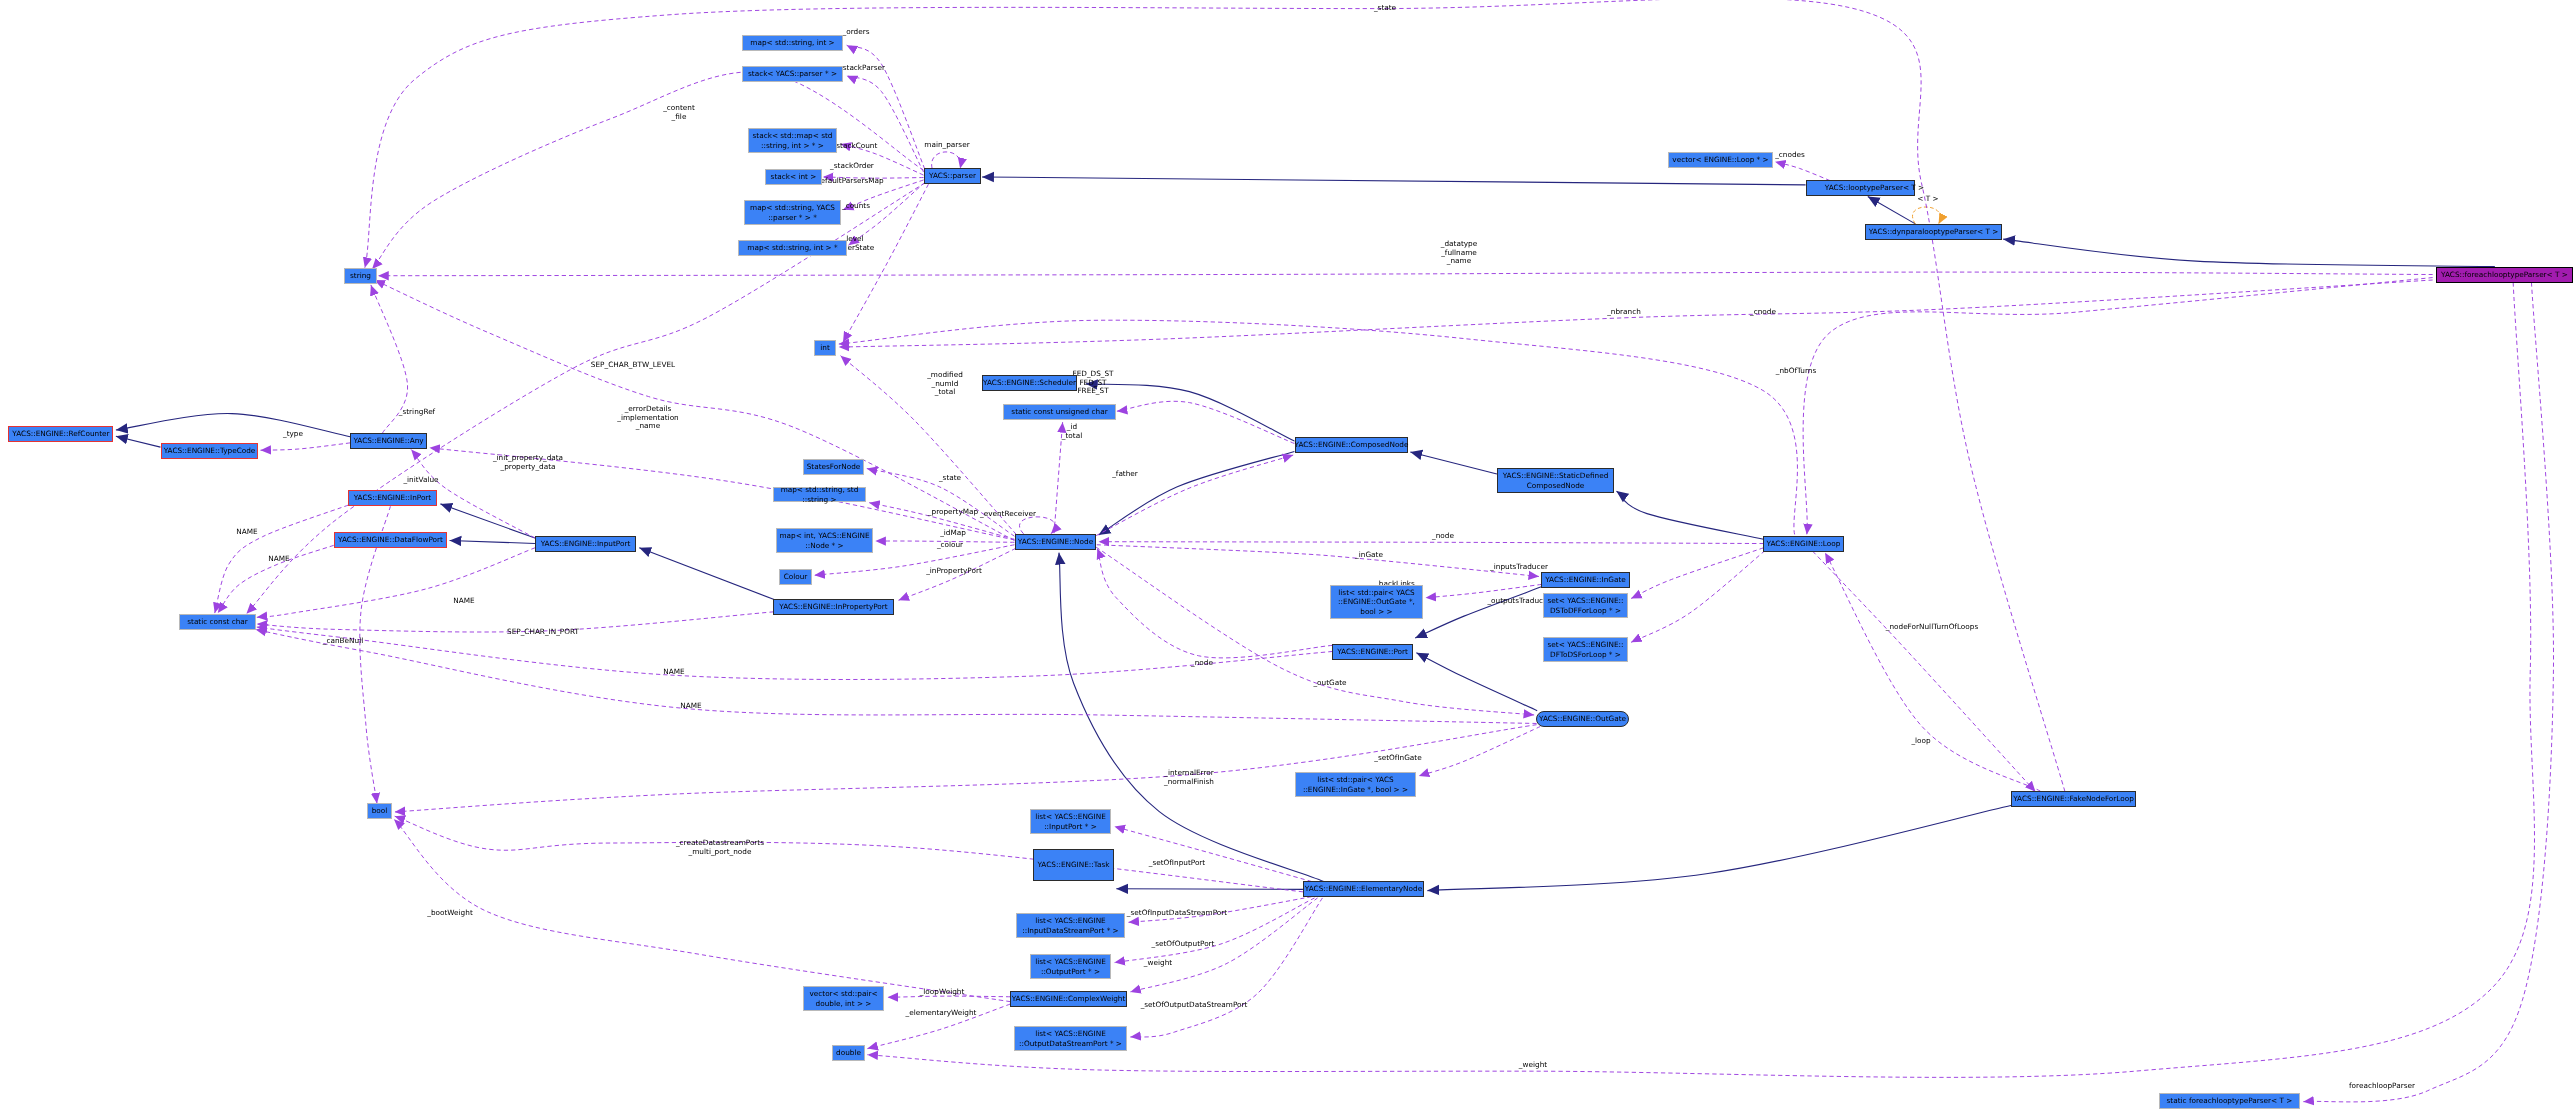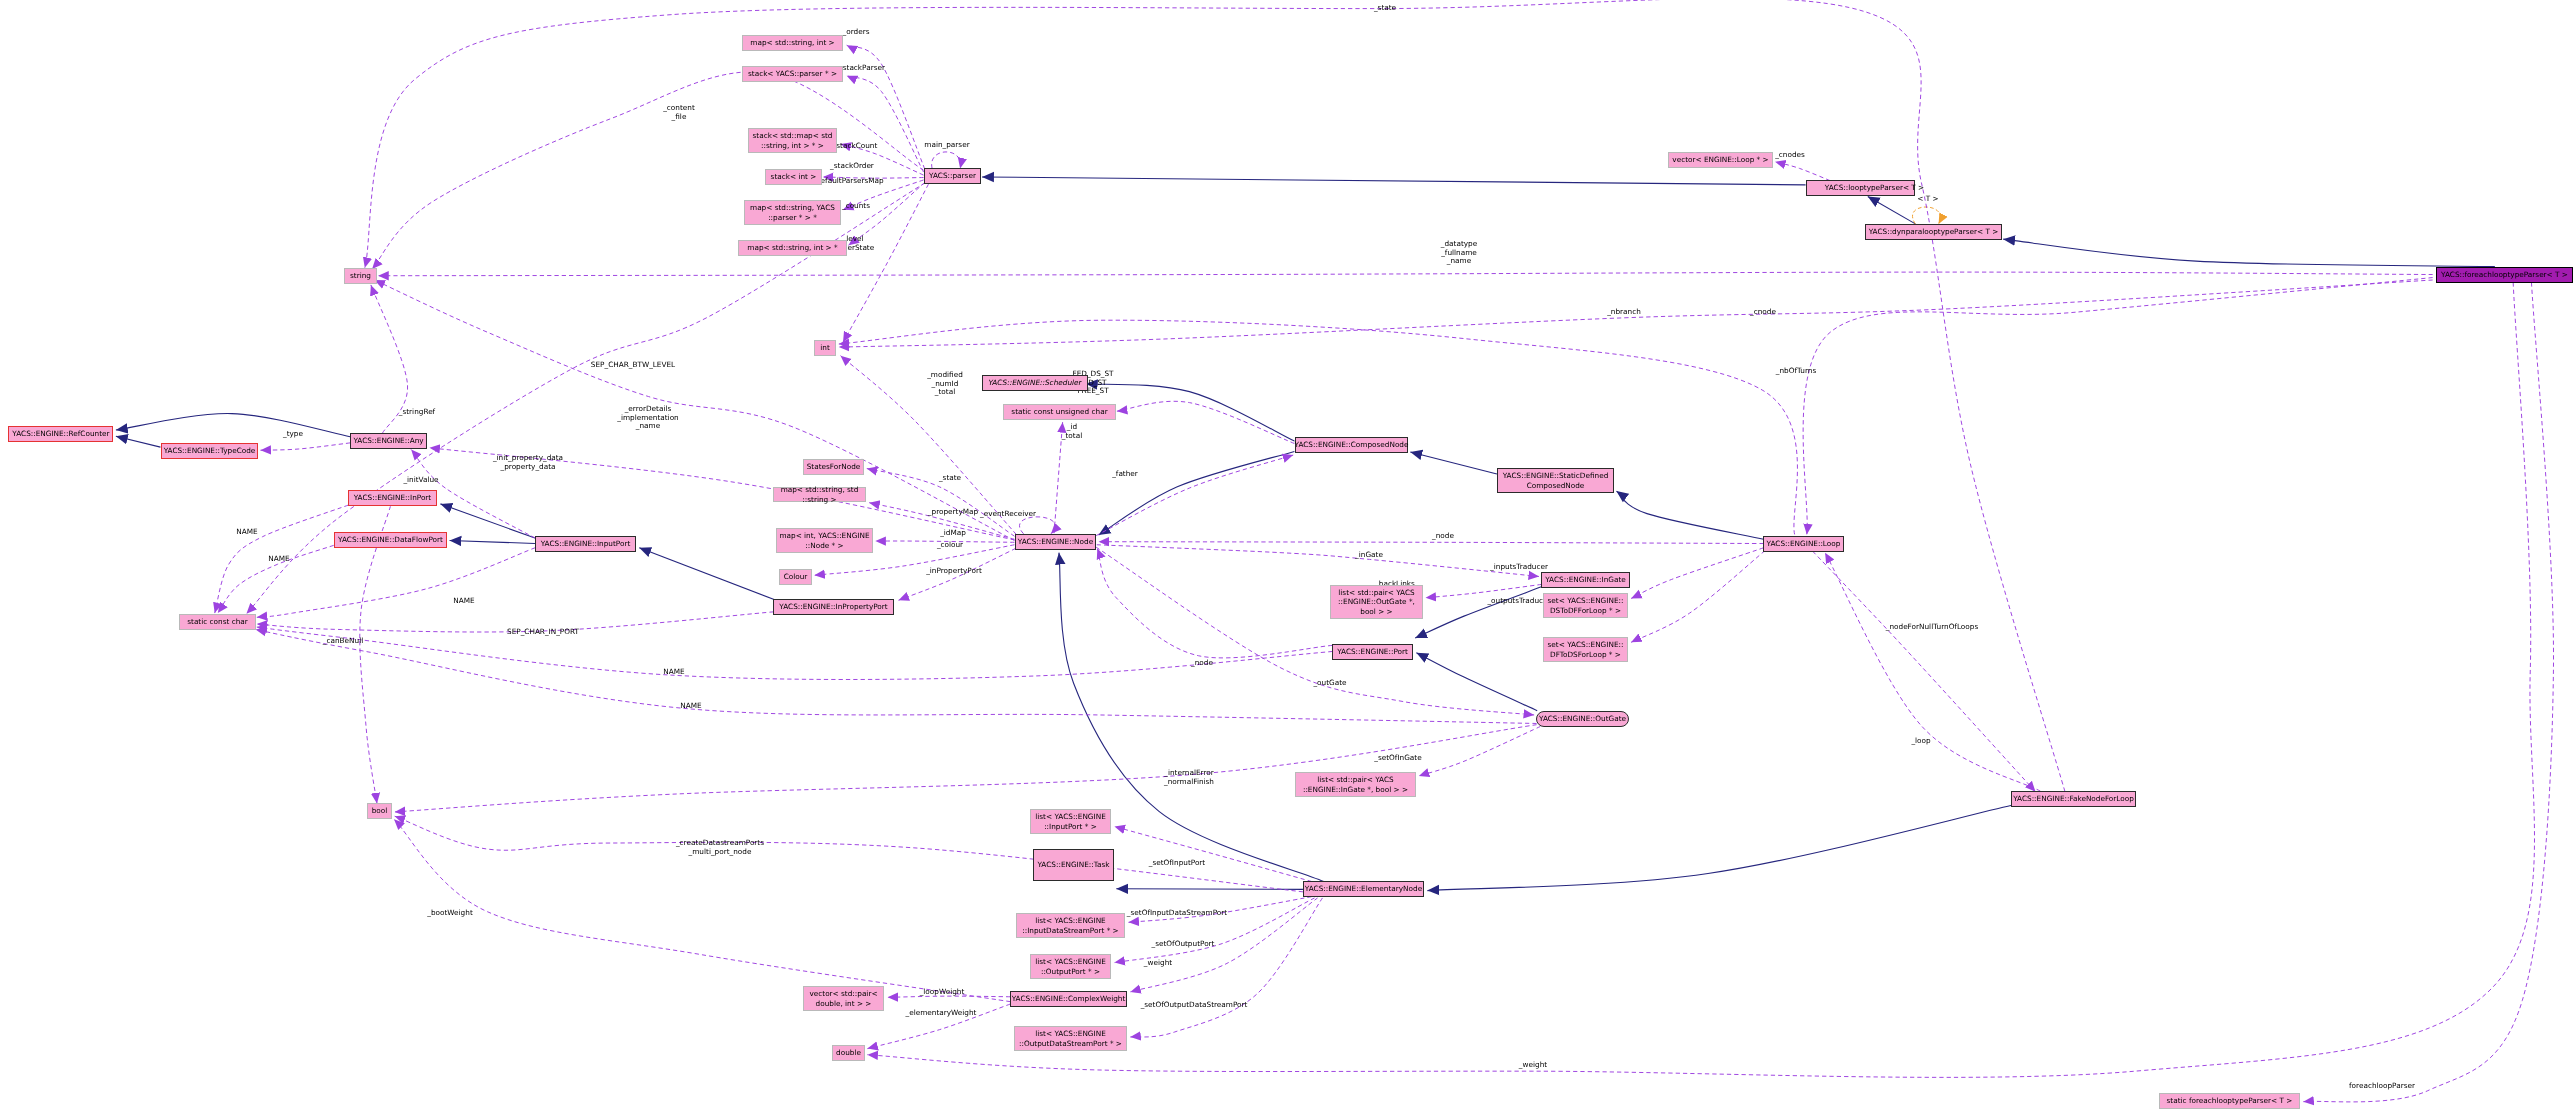--- a/index.html
+++ b/index.html
@@ -1,19 +1,19 @@
 <!DOCTYPE html>
 <html style="font-size:9.8px"><head>
 <meta charset="utf-8">
 <style>
   html,body{margin:0;padding:0;background:#ffffff;}
   #stage{position:relative;width:2576px;height:1120px;background:#ffffff;
          font-family:"DejaVu Sans","Liberation Sans",sans-serif;overflow:hidden;}
   #edges{position:absolute;left:0;top:0;z-index:1;}
-  .node{position:absolute;z-index:3;background:#f9a8d4;color:#000;
+  .node{position:absolute;z-index:3;background:#3b82f6;color:#000;
         display:flex;align-items:center;justify-content:center;text-align:center;
         font-size:7.3px;line-height:9.1px;white-space:pre;box-sizing:border-box;}
   .node.plain{border:0.6px solid #b9b9b9;}
   .node.class{border:0.9px solid #2b2b2b;}
   .node.red{border:0.9px solid #e53333;}
   .node.current{border:1.2px solid #000000;background:#a21caf;}
   .edge-label{position:absolute;z-index:2;transform:translate(-50%,-50%);
         font-size:7.3px;line-height:8.5px;color:#000;white-space:pre;text-align:center;}
   path.edge-inherit{fill:none;stroke:#26267e;stroke-width:1.8px;}
   path.edge-use{fill:none;stroke:#9d43e0;stroke-width:1.6px;stroke-dasharray:7 5;}
@@ -197,21 +197,21 @@
     <div class="node plain" style="left: 744px; top: 200px; width: 97px; height: 25px;">map&lt; std::string, YACS
 ::parser * &gt; *</div>
     <div class="node plain" style="left: 738px; top: 240px; width: 109px; height: 16px;">map&lt; std::string, int &gt; *</div>
     <div class="node class" style="left: 924px; top: 168px; width: 57px; height: 16px;">YACS::parser</div>
     <div class="node plain" style="left: 344px; top: 268px; width: 33px; height: 16px;">string</div>
     <div class="node plain" style="left: 1668px; top: 152px; width: 105px; height: 16px;">vector&lt; ENGINE::Loop * &gt;</div>
     <div class="node class" style="left: 1806px; top: 180px; width: 109px; height: 16px; padding-left: 28px;">YACS::looptypeParser&lt; T &gt;</div>
     <div class="node class" style="left: 1865px; top: 224px; width: 137px; height: 16px;">YACS::dynparalooptypeParser&lt; T &gt;</div>
     <div class="node current" style="left: 2436px; top: 267px; width: 137px; height: 16px;">YACS::foreachlooptypeParser&lt; T &gt;</div>
     <div class="node plain" style="left: 814px; top: 340px; width: 22px; height: 16px;">int</div>
-    <div class="node class" style="left: 982px; top: 375px; width: 106px; height: 16px; font-style: italic;">YACS::ENGINE::Scheduler</div>
+    <div class="node class" style="left: 982px; top: 375px; width: 95px; height: 16px;">YACS::ENGINE::Scheduler</div>
     <div class="node plain" style="left: 1003px; top: 404px; width: 113px; height: 16px;">static const unsigned char</div>
     <div class="node class" style="left: 1295px; top: 437px; width: 113px; height: 16px;">YACS::ENGINE::ComposedNode</div>
     <div class="node class" style="left: 1497px; top: 468px; width: 117px; height: 25px;">YACS::ENGINE::StaticDefined
 ComposedNode</div>
     <div class="node red" style="left: 8.4px; top: 426px; width: 105px; height: 16px;">YACS::ENGINE::RefCounter</div>
     <div class="node red" style="left: 161px; top: 443px; width: 97px; height: 16px;">YACS::ENGINE::TypeCode</div>
     <div class="node class" style="left: 350px; top: 433px; width: 77px; height: 16px;">YACS::ENGINE::Any</div>
     <div class="node plain" style="left: 803px; top: 459px; width: 61px; height: 16px;">StatesForNode</div>
     <div class="node plain" style="left: 773px; top: 487px; width: 93px; height: 15px;">map&lt; std::string, std
 ::string &gt;</div>

